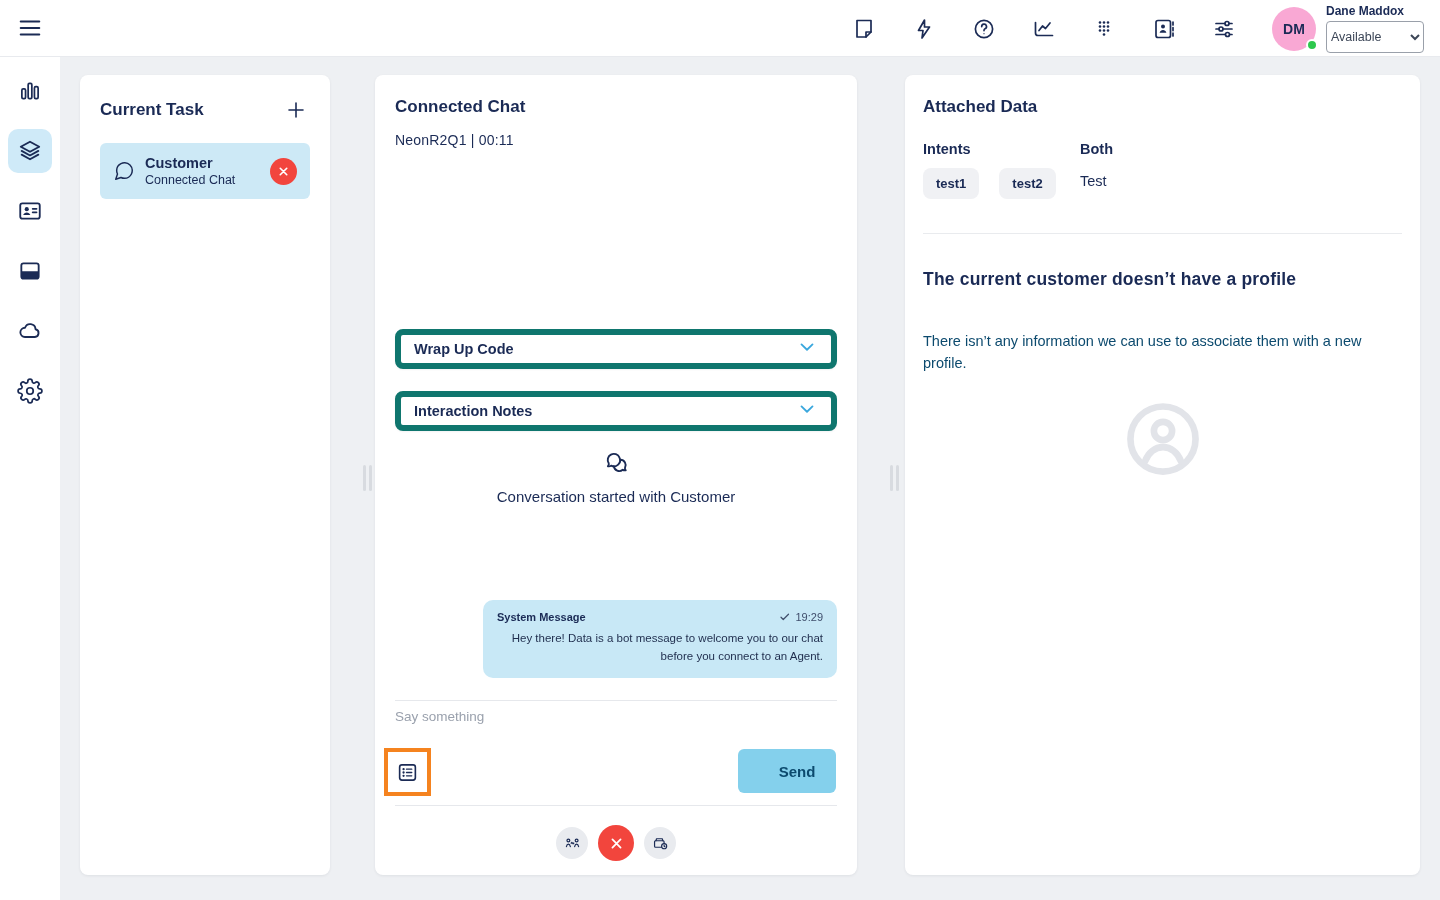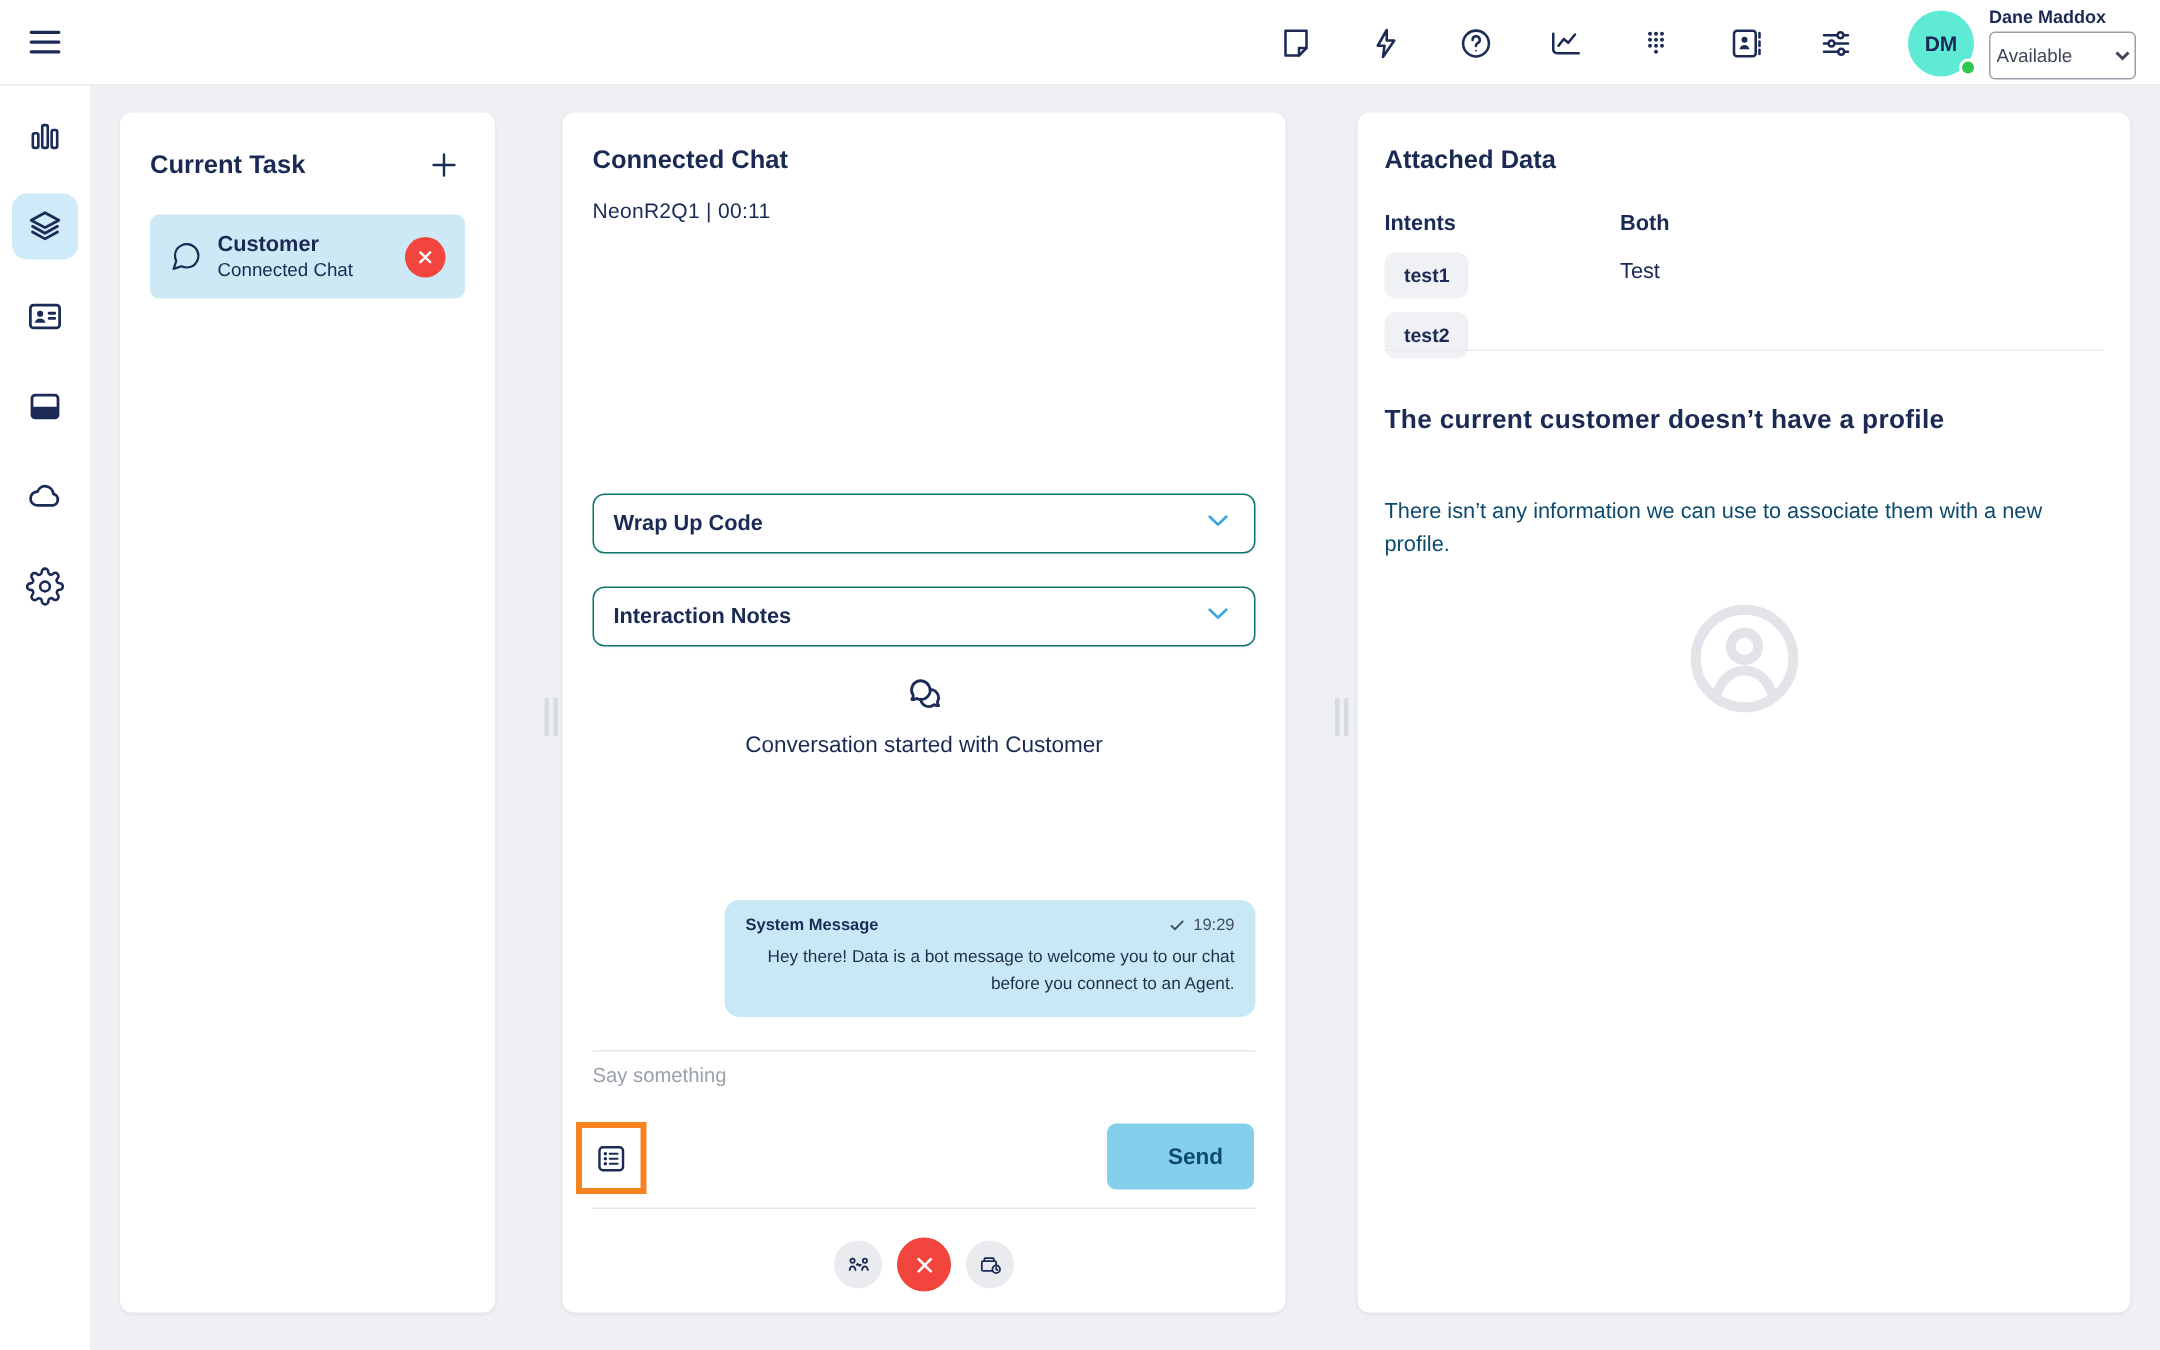--- a/index.html
+++ b/index.html
@@ -9,21 +9,21 @@
     font-family:"Liberation Sans", sans-serif; color:#1a2a55;
   }
   svg.ic { stroke:#1b2b55; fill:none; stroke-width:1.7; stroke-linecap:round; stroke-linejoin:round; display:block; }
 
   
   .topbar { position:absolute; left:0; top:0; width:1440px; height:57px; background:#fff; border-bottom:1px solid #e8eaee; z-index:10; }
   .hamburger { position:absolute; left:17px; top:15px; width:26px; height:26px; background:none; border:none; cursor:pointer; }
   .topbar-right { position:absolute; right:16px; top:0; height:57px; display:flex; align-items:center; gap:36px; }
   .tb-btn { background:none; border:none; width:24px; height:24px; cursor:pointer; padding:0; }
   .avatar-block { display:flex; align-items:center; gap:10px; }
-  .avatar { position:relative; width:44px; height:44px; border-radius:50%; background:#5eead4; display:flex; align-items:center; justify-content:center; font-weight:bold; font-size:14px; color:#1a2a55; }
+  .avatar { position:relative; width:44px; height:44px; border-radius:50%; background:#f9a8d4; display:flex; align-items:center; justify-content:center; font-weight:bold; font-size:14px; color:#1a2a55; }
   .status-dot { position:absolute; right:-2px; bottom:0; width:12px; height:12px; border-radius:50%; background:#2dc84d; border:2px solid #fff; }
   .user-meta { display:flex; flex-direction:column; gap:3px; }
   .user-name { font-size:12px; font-weight:bold; color:#1a2a55; }
   .status-select { width:98px; height:32px; font-size:12.5px; color:#3c4657; border:1px solid #9aa0aa; border-radius:4px; background:#fff; font-family:"Liberation Sans",sans-serif; }
 
   
   .rail { position:absolute; left:0; top:57px; width:60px; height:843px; background:#fff; z-index:5; }
   .rail-items { display:flex; flex-direction:column; align-items:center; padding-top:12px; gap:16px; }
   .rail-item { width:44px; height:44px; border-radius:10px; display:flex; align-items:center; justify-content:center; background:none; border:none; cursor:pointer; }
   .rail-item.active { background:#cfeaf8; }
@@ -44,21 +44,21 @@
   .task-item { margin:20px 20px 0 20px; background:#cde9f6; border-radius:6px; height:56px; display:flex; align-items:center; padding:0 13px; gap:10px; cursor:pointer; }
   .task-name { font-size:14.5px; font-weight:bold; }
   .task-sub { font-size:12.5px; margin-top:2px; }
   .task-close { margin-left:auto; width:27px; height:27px; border-radius:50%; background:#f2453d; border:none; display:flex; align-items:center; justify-content:center; cursor:pointer; }
 
   
   #chat-card { overflow:hidden; }
   .abs { position:absolute; }
   .chat-title { top:22px; left:20px; font-size:17px; font-weight:bold; }
   .chat-sub { top:57px; left:20px; font-size:14px; letter-spacing:.2px; }
-  .acc { left:20px; width:442px; height:40px; border:1px solid #0f766e; border-radius:8px; background:#fff; box-shadow:0 1px 2px rgba(16,24,40,.05); display:flex; align-items:center; justify-content:space-between; padding:0 13px; cursor:pointer; }
+  .acc { left:20px; width:442px; height:40px; border:6px solid #0f766e; border-radius:8px; background:#fff; box-shadow:0 1px 2px rgba(16,24,40,.05); display:flex; align-items:center; justify-content:space-between; padding:0 13px; cursor:pointer; }
   .acc-label { font-size:14.5px; font-weight:bold; }
   #acc-wrapup { top:254px; } #acc-notes { top:316px; }
   .conv-icon { top:375px; left:0; width:482px; display:flex; justify-content:center; }
   .conv-text { top:413px; left:0; width:482px; text-align:center; font-size:15px; }
   .day-divider { top:462px; left:20px; width:442px; display:flex; align-items:center; gap:14px; }
   .day-divider i { flex:1; height:1px; background:#e6e8ec; }
   .day-divider b { font-size:14px; font-weight:normal; letter-spacing:1.5px; }
   .bubble { top:525px; left:108px; width:354px; height:78px; background:#c8e8f6; border-radius:10px; padding:11px 14px; }
   .bubble-head { display:flex; justify-content:space-between; align-items:center; }
   .bubble-sender { font-size:11px; font-weight:bold; }
@@ -71,21 +71,21 @@
   .send-btn { top:674px; left:363px; width:98px; height:44px; background:#84d0ec; border:none; border-radius:6px; color:#0c4a6e; font-weight:bold; font-size:15px; cursor:pointer; font-family:"Liberation Sans",sans-serif;padding-left:20px; }
   .bottom-divider { top:730px; left:20px; width:442px; height:1px; background:#e6e8ec; }
   .action-row { top:748px; left:0; width:482px; height:40px; display:flex; justify-content:center; align-items:center; gap:10px; }
   .action-circle { width:32px; height:32px; border-radius:50%; background:#e9ebef; border:none; display:flex; align-items:center; justify-content:center; cursor:pointer; padding:0; }
   .action-end { width:36px; height:36px; background:#f2453d; }
 
   
   .ad-title { top:22px; left:18px; font-size:17px; font-weight:bold; }
   .ad-label-intents { top:66px; left:18px; font-size:14.5px; font-weight:bold; }
   .ad-label-both { top:66px; left:175px; font-size:14.5px; font-weight:bold; }
-  .chips { top:93px; left:18px; display:flex; gap:9px;flex-direction:column; }
+  .chips { top:93px; left:18px; display:flex; gap:20px; }
   .chip { background:#f0f1f4; border-radius:8px; padding:8px 13px; font-weight:bold; font-size:13px; }
   .ad-both-value { top:98px; left:175px; font-size:14.5px; }
   .ad-divider { top:158px; left:18px; width:479px; height:1px; background:#e9ebee; }
   .np-title { top:194px; left:18px; font-size:17.5px; font-weight:bold; letter-spacing:.2px; }
   .np-text { top:208px; left:18px; width:478px; font-size:14.5px; line-height:1.5; color:#0c4a6e;margin-top:48px; }
   .profile-ph { top:322px; left:0; width:515px; display:flex; justify-content:center; }
 </style>
 </head>
 <body>
 

